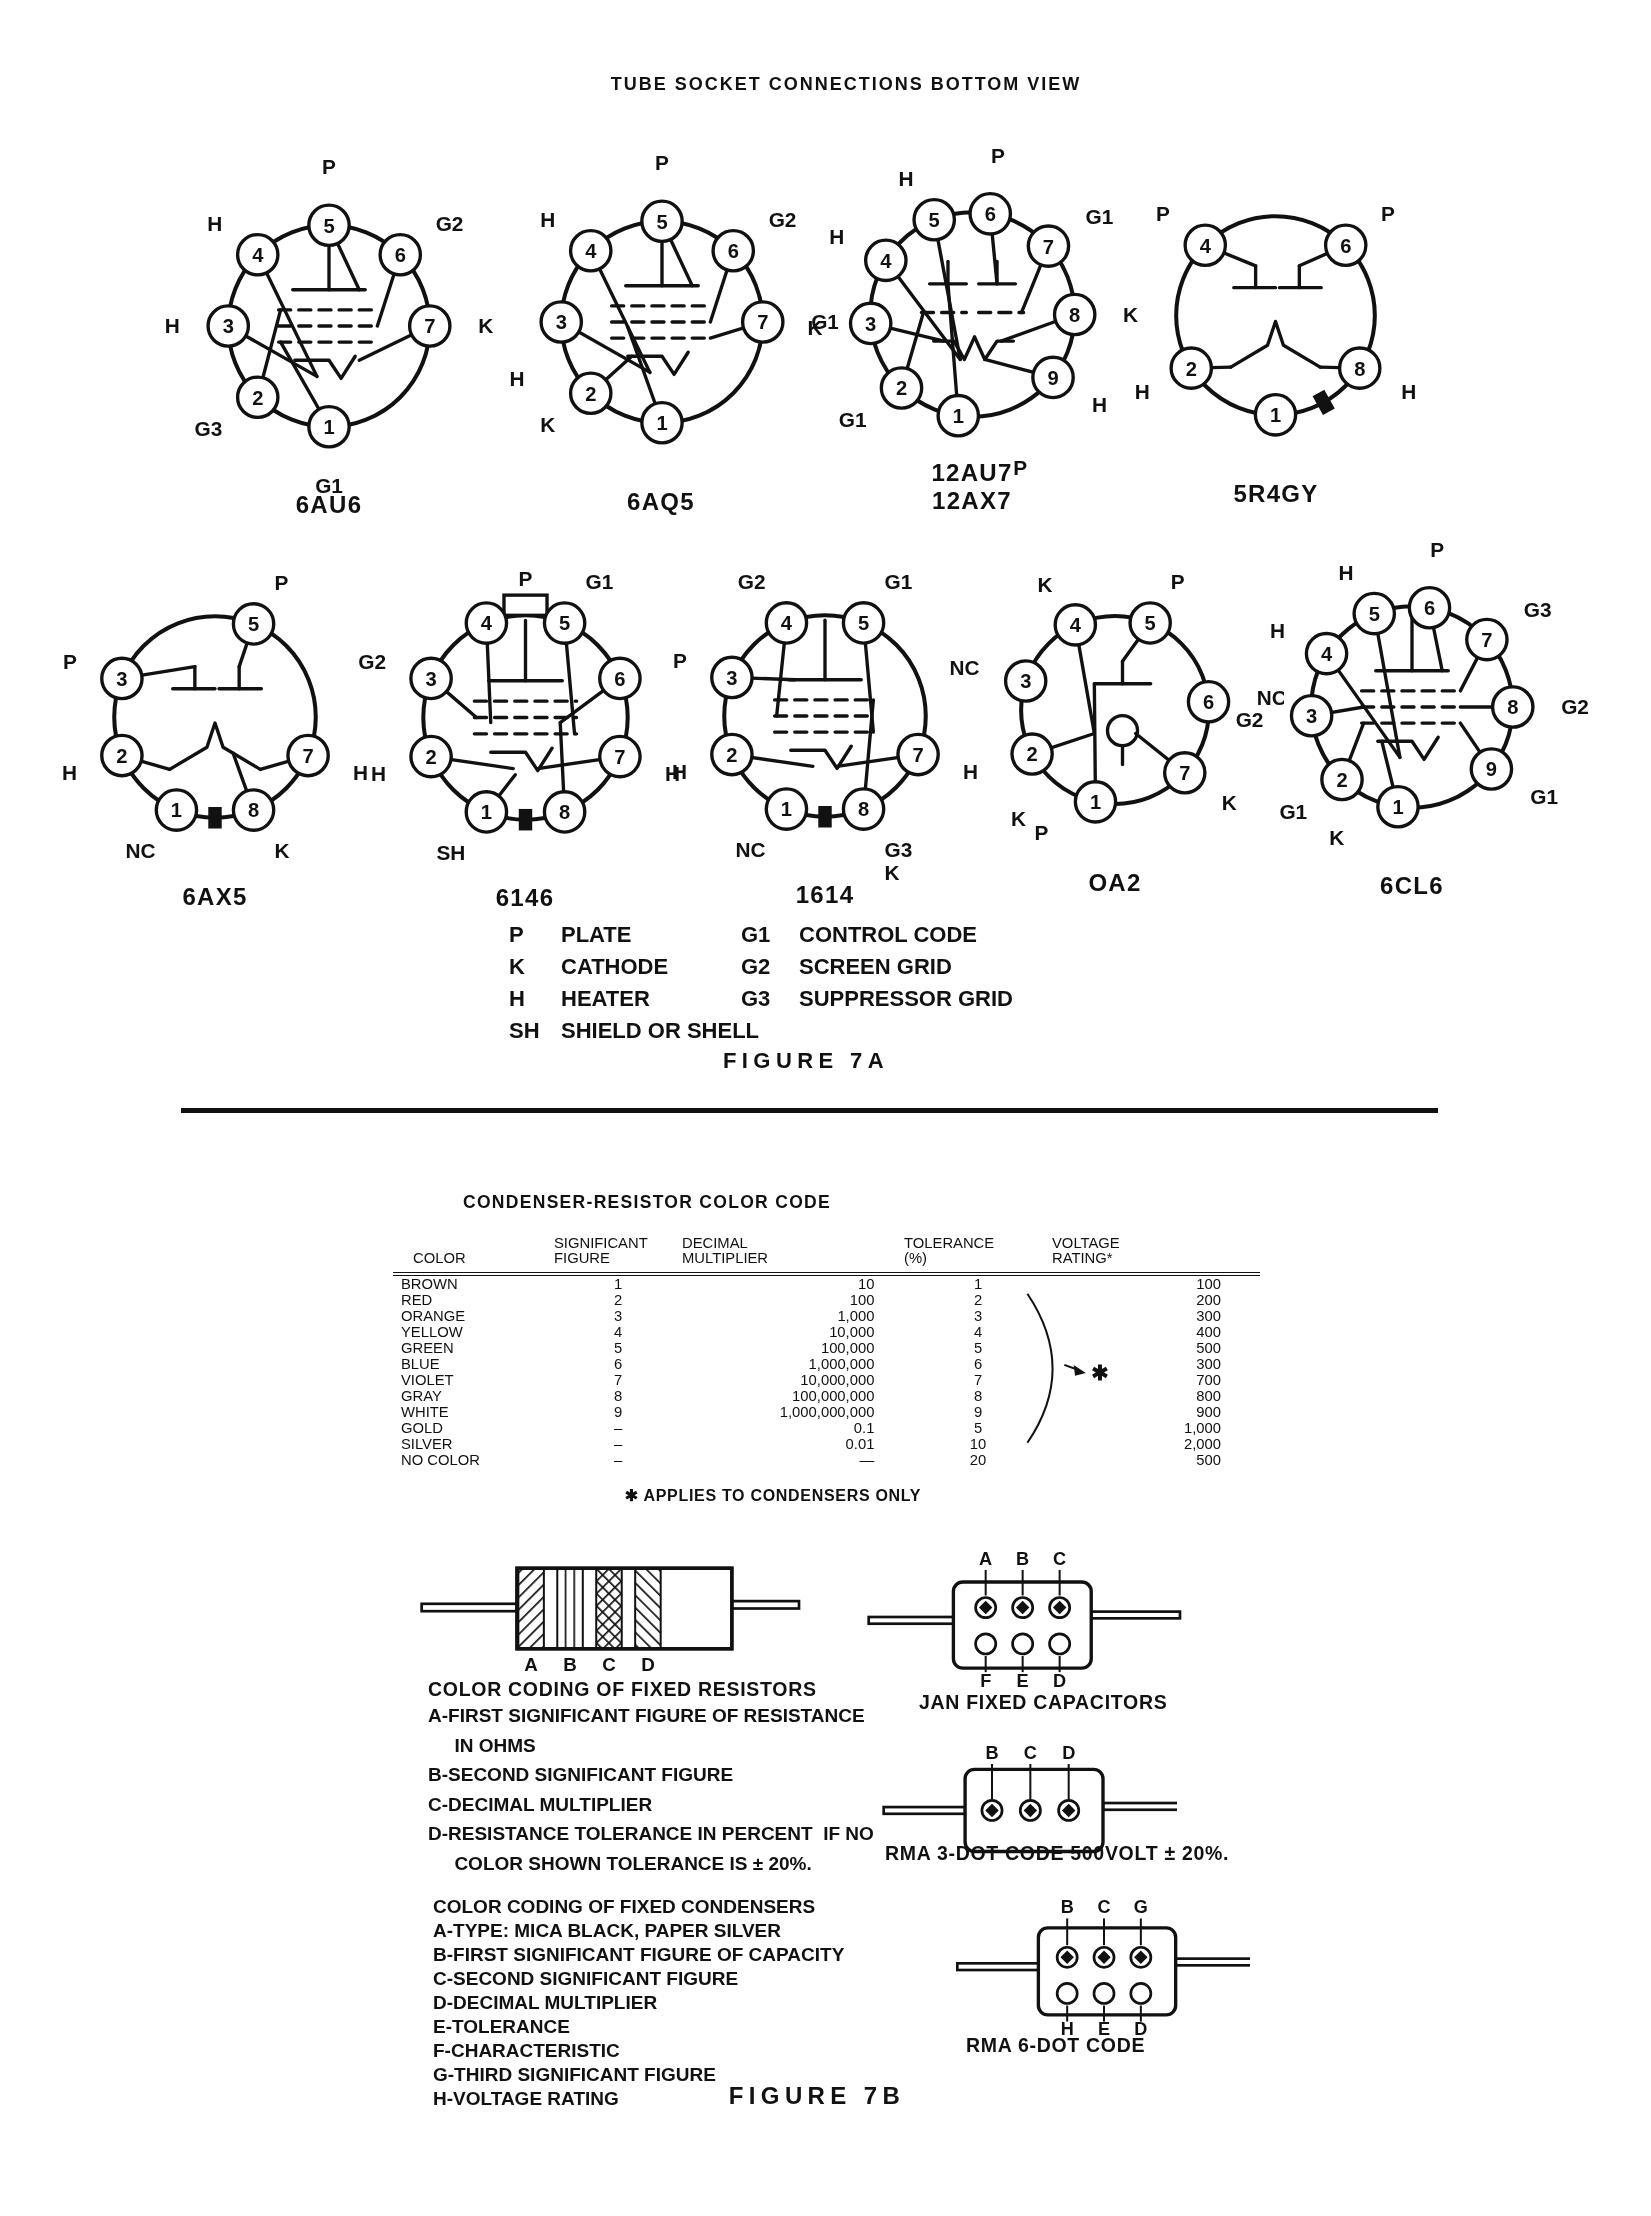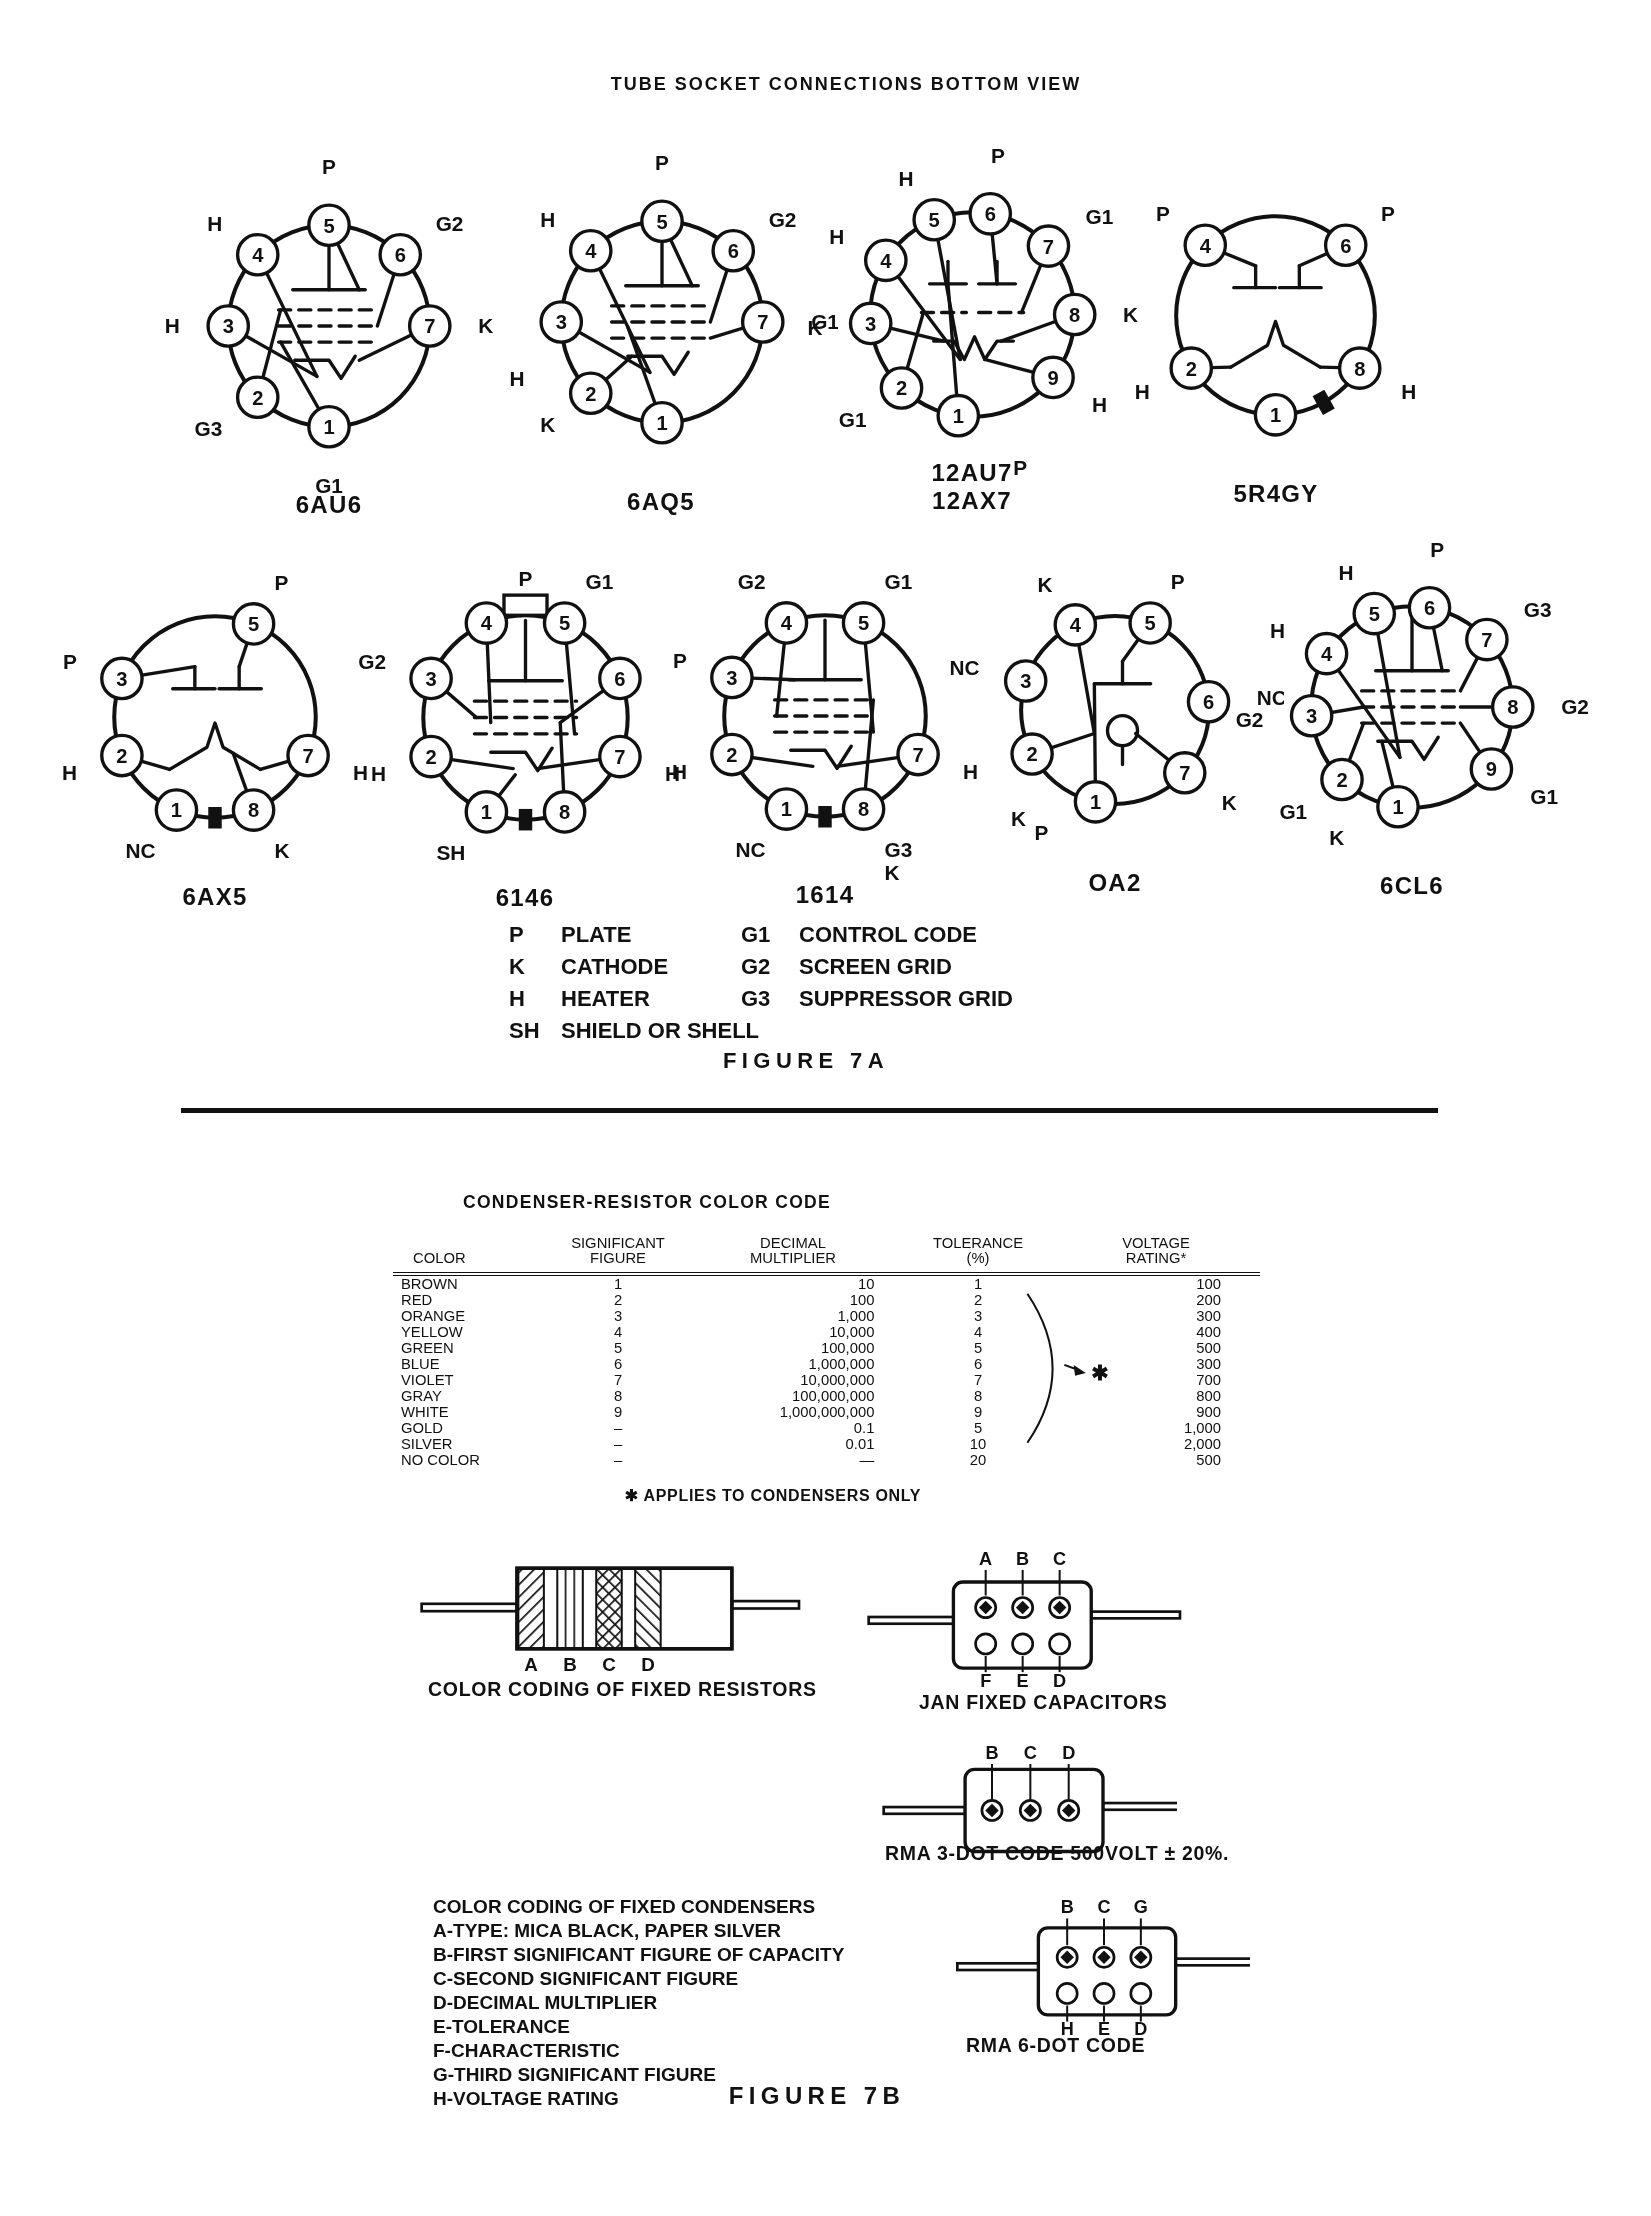--- a/index.html
+++ b/index.html
@@ -15,21 +15,21 @@
   .legend-item .k{display:inline-block;}
   .figure-label{font-weight:bold;letter-spacing:5.4px;text-align:center;white-space:nowrap;}
   .figure-a{left:638px;top:1048px;width:336px;font-size:22px;}
   .figure-b{left:649px;top:2082px;width:336px;font-size:24px;}
   .rule{left:181px;top:1108px;width:1257px;height:4.7px;background:#111;}
   .cc-title{left:463px;top:1192px;width:604px;text-align:left;
             font-size:17.5px;font-weight:bold;letter-spacing:1.3px;}
   .table-wrap{left:393px;top:1236px;width:866px;}
   .cc-table{border-collapse:collapse;width:866px;table-layout:fixed;}
   .cc-table th{vertical-align:bottom;padding:0 0 5.4px 0;border-bottom:4px double #111;
-               font-weight:normal;font-size:14.8px;line-height:15.4px;text-align:center;}
+               font-weight:normal;font-size:14.8px;line-height:15.4px;text-align:left;}
   .cc-table th.h0{text-align:left;padding-left:20px;}
   .cc-table td{font-size:14.8px;height:16px;line-height:16px;white-space:nowrap;padding:0;}
   .cc-table .c0{text-align:left;padding-left:8px;}
   .cc-table .c1{text-align:center;}
   .cc-table .c2{text-align:right;padding-right:29.6px;}
   .cc-table .c3{text-align:center;}
   .cc-table .c4{text-align:right;padding-right:39px;}
   .cc-note{left:531px;top:1486px;width:484px;text-align:center;
            font-size:16px;font-weight:bold;letter-spacing:0.7px;}
   .caption{font-size:19.5px;font-weight:bold;letter-spacing:0.7px;white-space:nowrap;}
@@ -590,20 +590,28 @@
         <rect x="326" y="45" width="38" height="120" fill="url(#pD)"></rect>
         <rect x="326" y="45" width="38" height="120" fill="none" stroke="#111" stroke-width="3"></rect>
         <rect x="150" y="45" width="320" height="120" fill="none" stroke="#111" stroke-width="5"></rect>
         <text x="171" y="198" text-anchor="middle" class="band-label">A</text>
         <text x="229" y="198" text-anchor="middle" class="band-label">B</text>
         <text x="287" y="198" text-anchor="middle" class="band-label">C</text>
         <text x="345" y="198" text-anchor="middle" class="band-label">D</text>
       </svg>
     </div>
   <div class="abs caption res-caption">COLOR CODING OF FIXED RESISTORS</div>
+  <div id="res-notes" class="abs" style="left:428px;top:1701px;">
+      <div class="note-line">A-FIRST SIGNIFICANT FIGURE OF RESISTANCE</div>
+      <div class="note-line">     IN OHMS</div>
+      <div class="note-line">B-SECOND SIGNIFICANT FIGURE</div>
+      <div class="note-line">C-DECIMAL MULTIPLIER</div>
+      <div class="note-line">D-RESISTANCE TOLERANCE IN PERCENT  IF NO</div>
+      <div class="note-line">     COLOR SHOWN TOLERANCE IS ± 20%.</div>
+    </div>
 
   <div id="jan-holder">
       <svg width="316" height="148" class="abs" style="left: 866px; top: 1543px;" viewBox="0 0 470 220">
         <rect x="4" y="110" width="126" height="10" fill="#fff" stroke="#111" stroke-width="4"></rect>
         <rect x="335" y="102" width="132" height="10" fill="#fff" stroke="#111" stroke-width="4"></rect>
         <rect x="130" y="58" width="205" height="128" rx="14" fill="#fff" stroke="#111" stroke-width="5"></rect>
         <circle cx="178" cy="96" r="15" fill="#fff" stroke="#111" stroke-width="4"></circle>
         <polygon points="178,86 188,96 178,106 168,96" fill="#111"></polygon>
         <circle cx="233" cy="96" r="15" fill="#fff" stroke="#111" stroke-width="4"></circle>
         <polygon points="233,86 243,96 233,106 223,96" fill="#111"></polygon>

